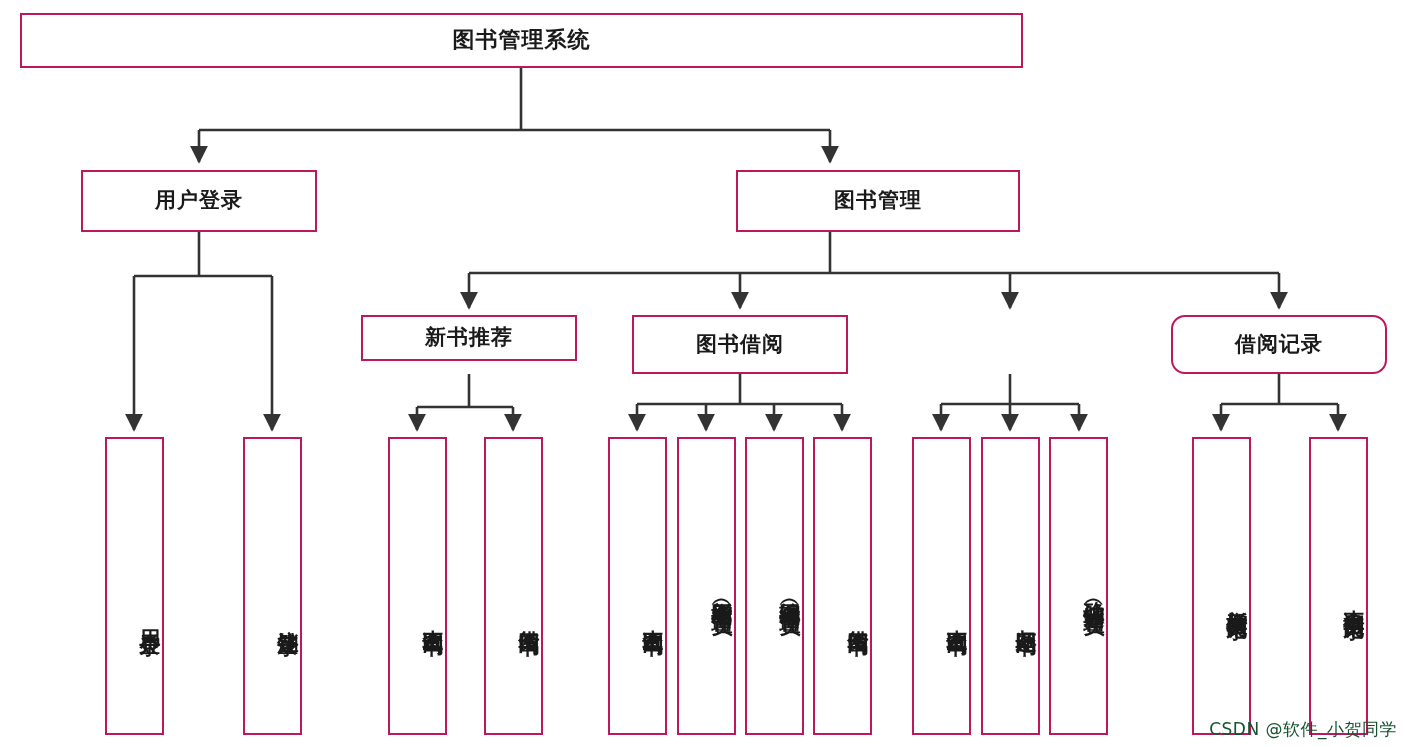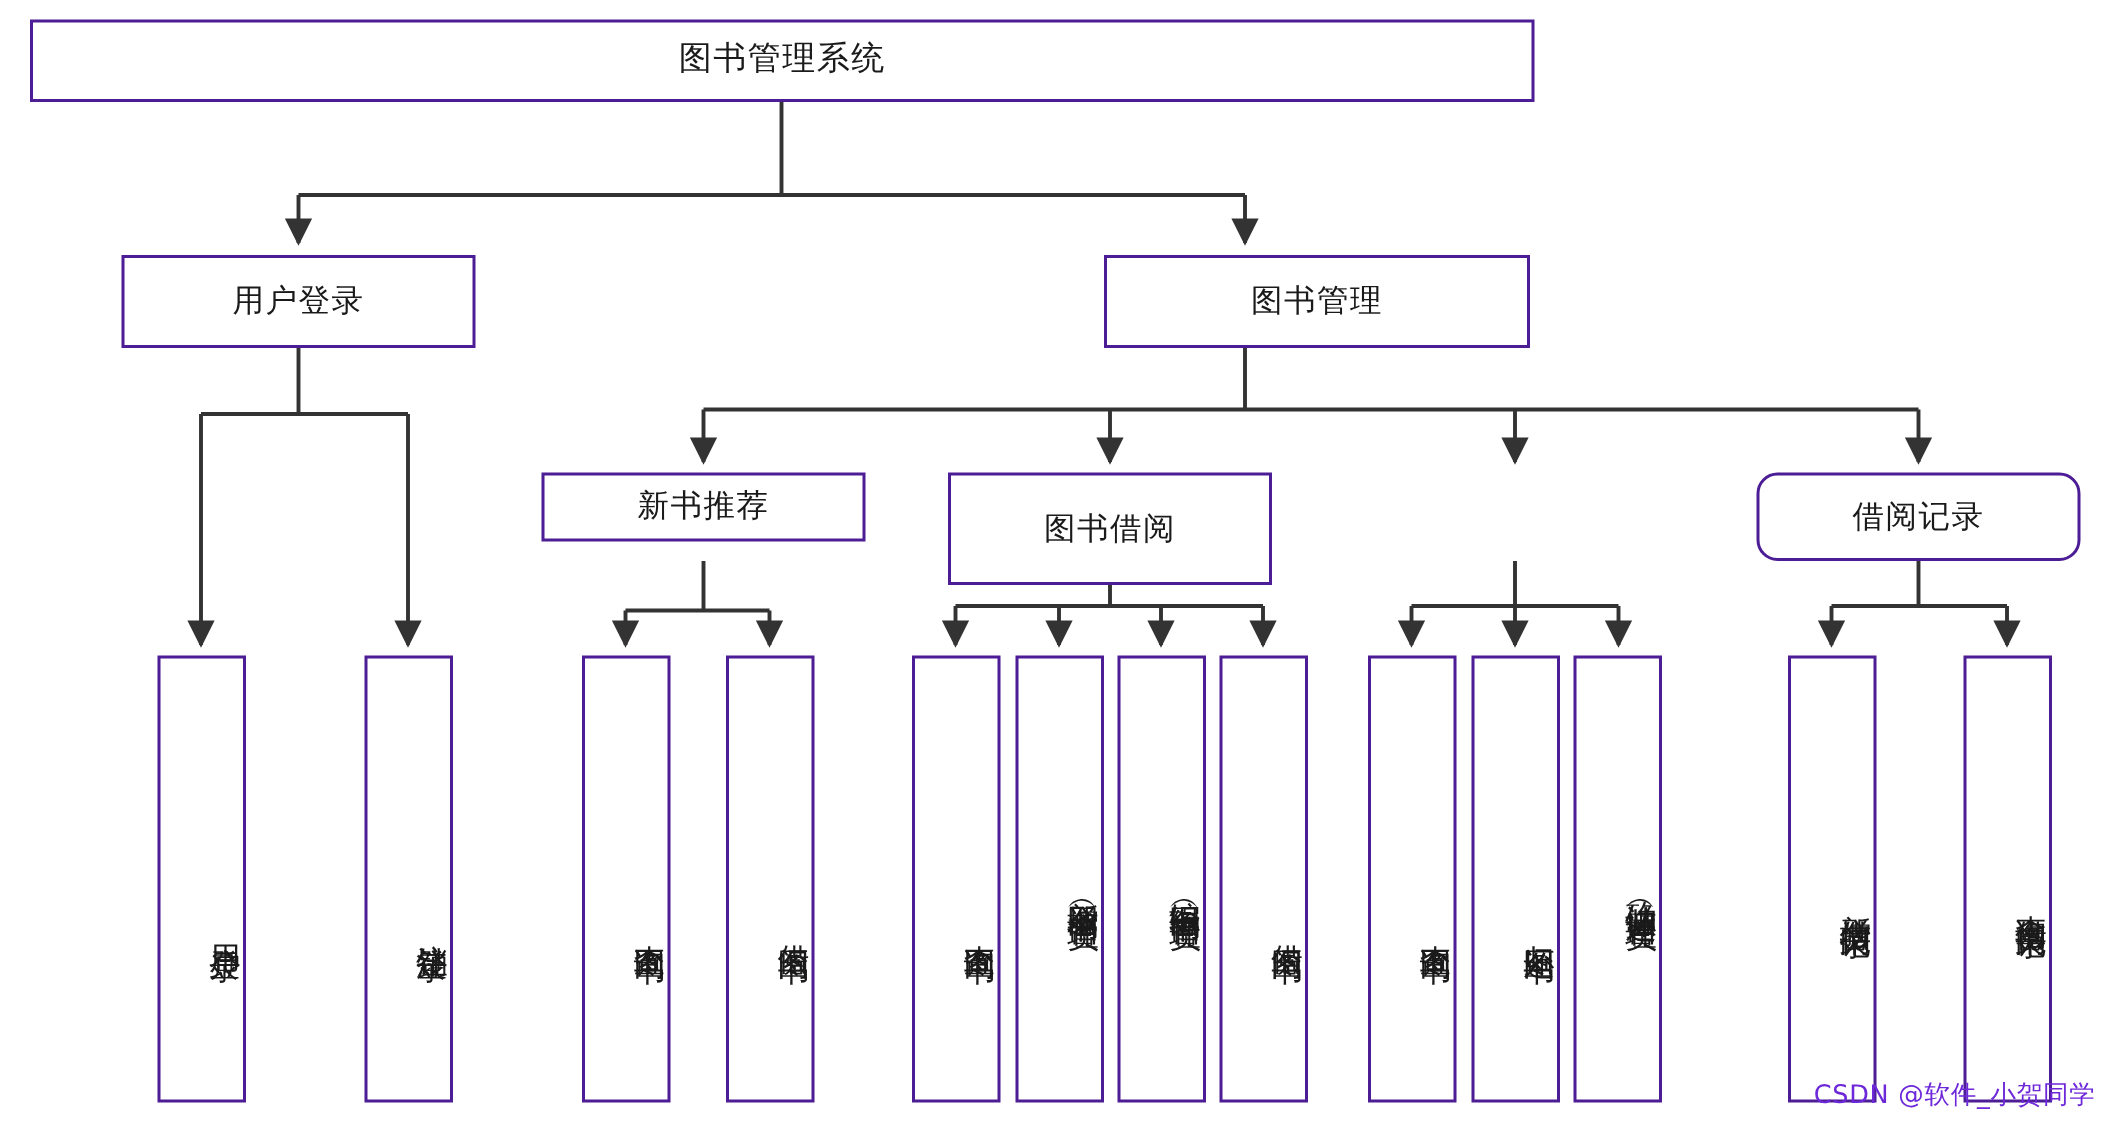--- a/index.html
+++ b/index.html
@@ -23,25 +23,26 @@
     left: 0;
     top: 0;
     width: 1405px;
     height: 747px;
     pointer-events: none;
   }
   .node {
     position: absolute;
     box-sizing: border-box;
     background: #ffffff;
-    border: 2px solid #4c1d95;
+    border: 2px solid #be185d;
     display: flex;
     align-items: center;
     justify-content: center;
     color: #1a1a1a;
+    font-weight: bold;
   }
   .node.horiz {
     font-size: 21px;
     letter-spacing: 1px;
     line-height: 1.2;
   }
   .node.root {
     font-size: 22px;
   }
   .node.vert {
@@ -58,21 +59,21 @@
     padding-top: 14px;
   }
   .node.vert.mid {
     padding-top: 62px;
   }
   .watermark {
     position: absolute;
     right: 8px;
     bottom: 6px;
     font-size: 17px;
-    color: #6d28d9;
+    color: #14532d;
     letter-spacing: 0.5px;
     white-space: nowrap;
   }
 </style>
 </head>
 <body>
 
 <div id="diagram">
 
   <svg id="edges" viewBox="0 0 1405 747" width="1405" height="747" xmlns="http://www.w3.org/2000/svg">
@@ -134,21 +135,21 @@
   </div>
 
   <div class="node horiz" style="left:736px; top:170px; width:284px; height:62px;">
     <span>图书管理</span>
   </div>
 
   <div class="node horiz" style="left:361px; top:315px; width:216px; height:46px;">
     <span>新书推荐</span>
   </div>
 
-  <div class="node horiz" style="left:632px; top:315px; width:216px; height:75px;justify-content:center;">
+  <div class="node horiz" style="left:632px; top:315px; width:216px; height:59px;justify-content:center;">
     <span>图书借阅</span>
   </div>
 
 
   <div class="node horiz" style="left:1171px; top:315px; width:216px; height:59px;border-radius:14px;">
     <span>借阅记录</span>
   </div>
 
   <div class="node vert mid" style="left:105px; top:437px; width:59px; height:298px;">
     <span>用户登录</span>

